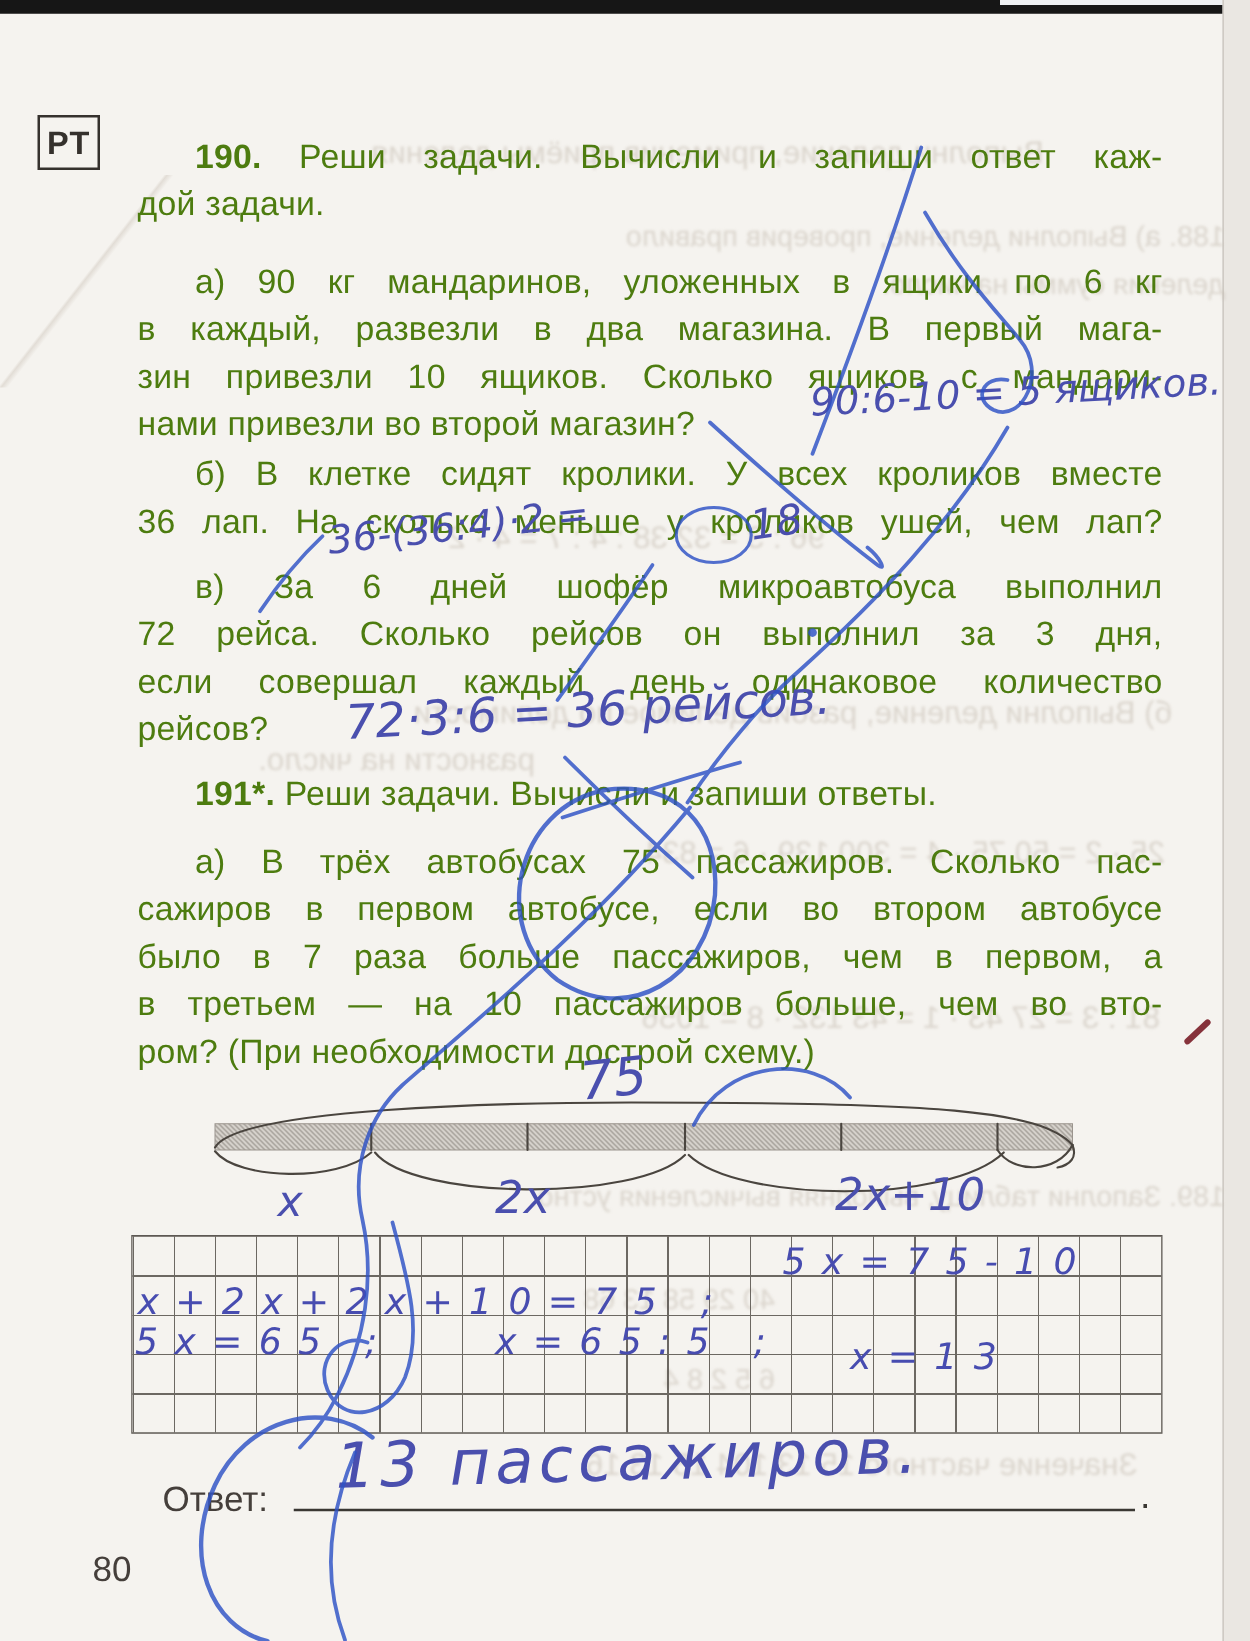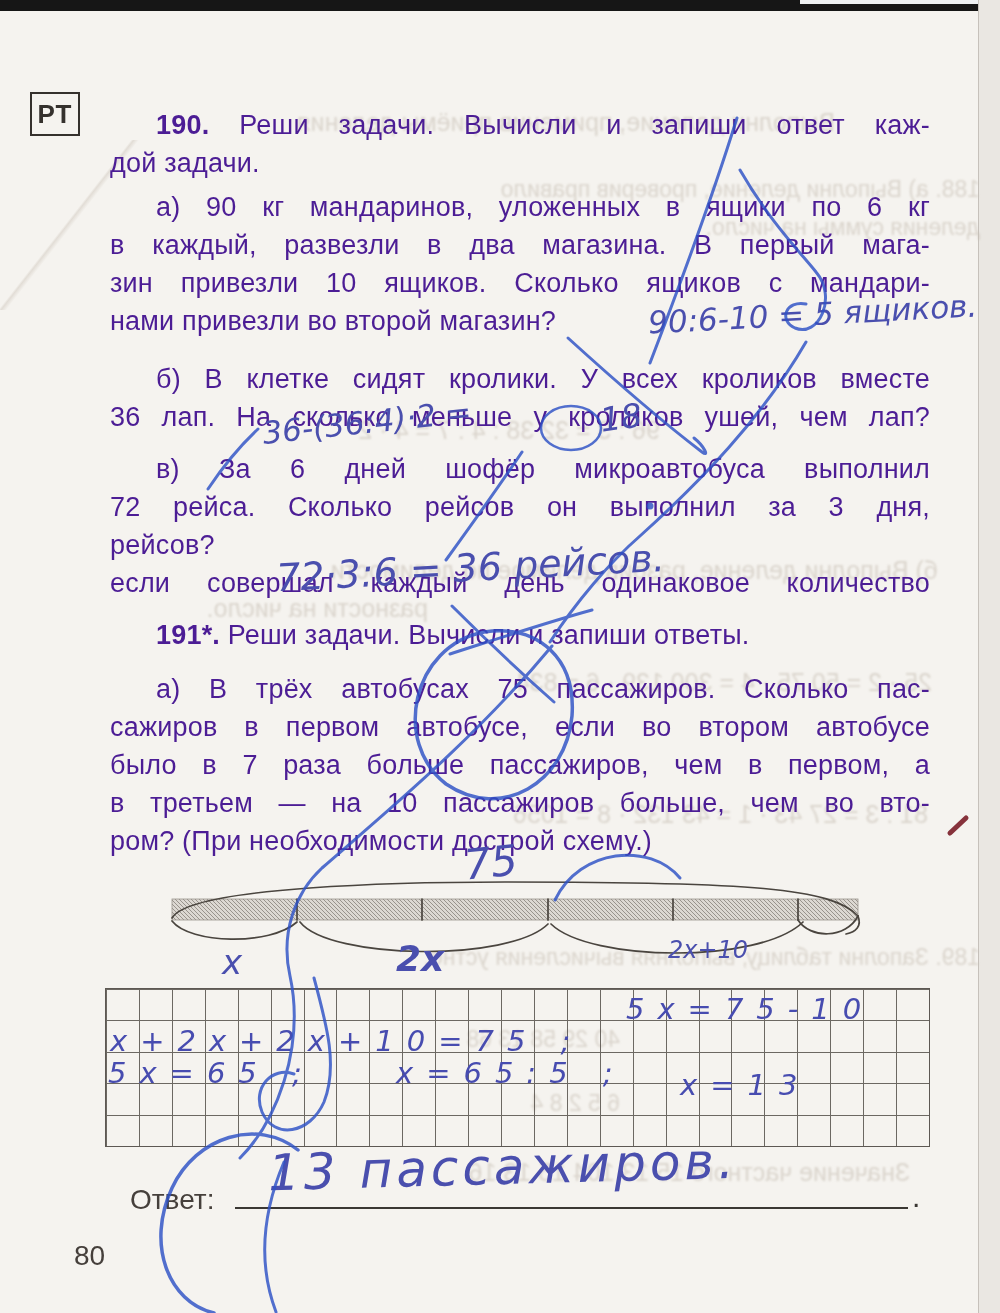--- a/index.html
+++ b/index.html
@@ -10,37 +10,37 @@
   .top-band{left:0;top:0;width:1000px;height:11px;background:#161616;}
   .top-band-light{left:800px;top:0;width:200px;height:4px;background:#eef0f2;}
   .edge-band{left:978px;top:0;width:22px;height:1313px;background:#eae7e2;border-left:1px solid #c6c1bb;}
   .crease{left:0;top:140px;width:140px;height:170px;pointer-events:none;
           background:linear-gradient(128deg,transparent 48%,#e2ddd6 49%,transparent 51%);}
   
   .badge{left:30px;top:92px;width:46px;height:40px;border:2.5px solid #35312d;
          font-weight:bold;font-size:26px;color:#35312d;display:flex;align-items:center;
          justify-content:center;letter-spacing:1px;background:transparent;}
   
-  .para{position:absolute;left:110px;width:820px;color:#4c1d95;}
+  .para{position:absolute;left:110px;width:820px;color:#4d7c0f;}
   .line{height:38px;font-size:27px;line-height:38px;letter-spacing:.2px;
         text-align:justify;text-align-last:justify;white-space:nowrap;}
   .noj{text-align-last:left;}
   .ind{padding-left:46px;}
   .b{font-weight:bold;}
   
   .hw{position:absolute;font-family:"DejaVu Sans",sans-serif;font-style:italic;
       color:#4a4fae;white-space:nowrap;}
   .hw-a{left:648px;top:296px;font-size:31px;transform:rotate(-3deg);}
   .hw-b1{left:262px;top:404px;font-size:31px;transform:rotate(-6deg);}
   .hw-b2{left:600px;top:398px;font-size:33px;transform:rotate(-8deg);}
   .hw-c{left:276px;top:546px;font-size:38px;transform:rotate(-3deg);}
   .lbl-75{left:464px;top:838px;font-size:42px;transform:rotate(-6deg);}
   .lbl-x{left:222px;top:942px;font-size:34px;}
-  .lbl-2x{left:396px;top:938px;font-size:36px;font-weight:bold;}
-  .lbl-2x10{left:668px;top:936px;font-size:24px;}
+  .lbl-2x{left:396px;top:938px;font-size:36px;}
+  .lbl-2x10{left:668px;top:936px;font-size:36px;}
   
   .grid{left:105px;top:988px;width:823px;height:157px;border:1.5px solid #433e38;
         background-image:
           repeating-linear-gradient(to right,#55504a 0 1px,transparent 1px 32.92px),
           repeating-linear-gradient(to bottom,#55504a 0 1px,transparent 1px 31.4px);
         opacity:.85;}
   .gw{position:absolute;font-family:"DejaVu Sans",sans-serif;font-style:italic;
       font-size:29px;color:#474cb0;letter-spacing:13px;white-space:nowrap;}
   .gw1a{left:110px;top:1024px;}
   .gw1b{left:614px;top:992px;margin-left:12px;}
@@ -91,40 +91,40 @@
 <div class="bl bl11">6   5   2   8   4</div>
 <div class="bl bl12">Значение частного   15   13   104   15   13   16</div>
 
 <div class="abs badge">РТ</div>
 
 <div class="para" style="top:106px">
   <div class="line ind"><span class="b">190.</span> <span>Реши задачи. Вычисли и запиши ответ каж-</span></div>
   <div class="line noj">дой задачи.</div>
 </div>
 
-<div class="para" style="top:188px">
+<div class="para" style="top:206px">
   <div class="line ind">а) 90 кг мандаринов, уложенных в ящики по 6 кг</div>
   <div class="line">в каждый, развезли в два магазина. В первый мага-</div>
   <div class="line">зин привезли 10 ящиков. Сколько ящиков с мандари-</div>
   <div class="line noj">нами привезли во второй магазин?</div>
 </div>
 <div class="hw hw-a">90:6-10 = 5 ящиков.</div>
 
 <div class="para" style="top:360px">
   <div class="line ind">б) В клетке сидят кролики. У всех кроликов вместе</div>
   <div class="line">36 лап. На сколько меньше у кроликов ушей, чем лап?</div>
 </div>
 <div class="hw hw-b1">36-(36:4)·2 =</div>
 <div class="hw hw-b2">18</div>
 
 <div class="para" style="top:450px">
   <div class="line ind">в) За 6 дней шофёр микроавтобуса выполнил</div>
   <div class="line">72 рейса. Сколько рейсов он выполнил за 3 дня,</div>
+  <div class="line">если совершал каждый день одинаковое количество</div>
   <div class="line noj">рейсов?</div>
-  <div class="line">если совершал каждый день одинаковое количество</div>
 </div>
 <div class="hw hw-c">72·3:6 = 36 рейсов.</div>
 
 <div class="para" style="top:616px">
   <div class="line ind noj"><span class="b">191*.</span> <span>Реши задачи. Вычисли и запиши ответы.</span></div>
 </div>
 
 <div class="para" style="top:670px">
   <div class="line ind">а) В трёх автобусах 75 пассажиров. Сколько пас-</div>
   <div class="line">сажиров в первом автобусе, если во втором автобусе</div>

